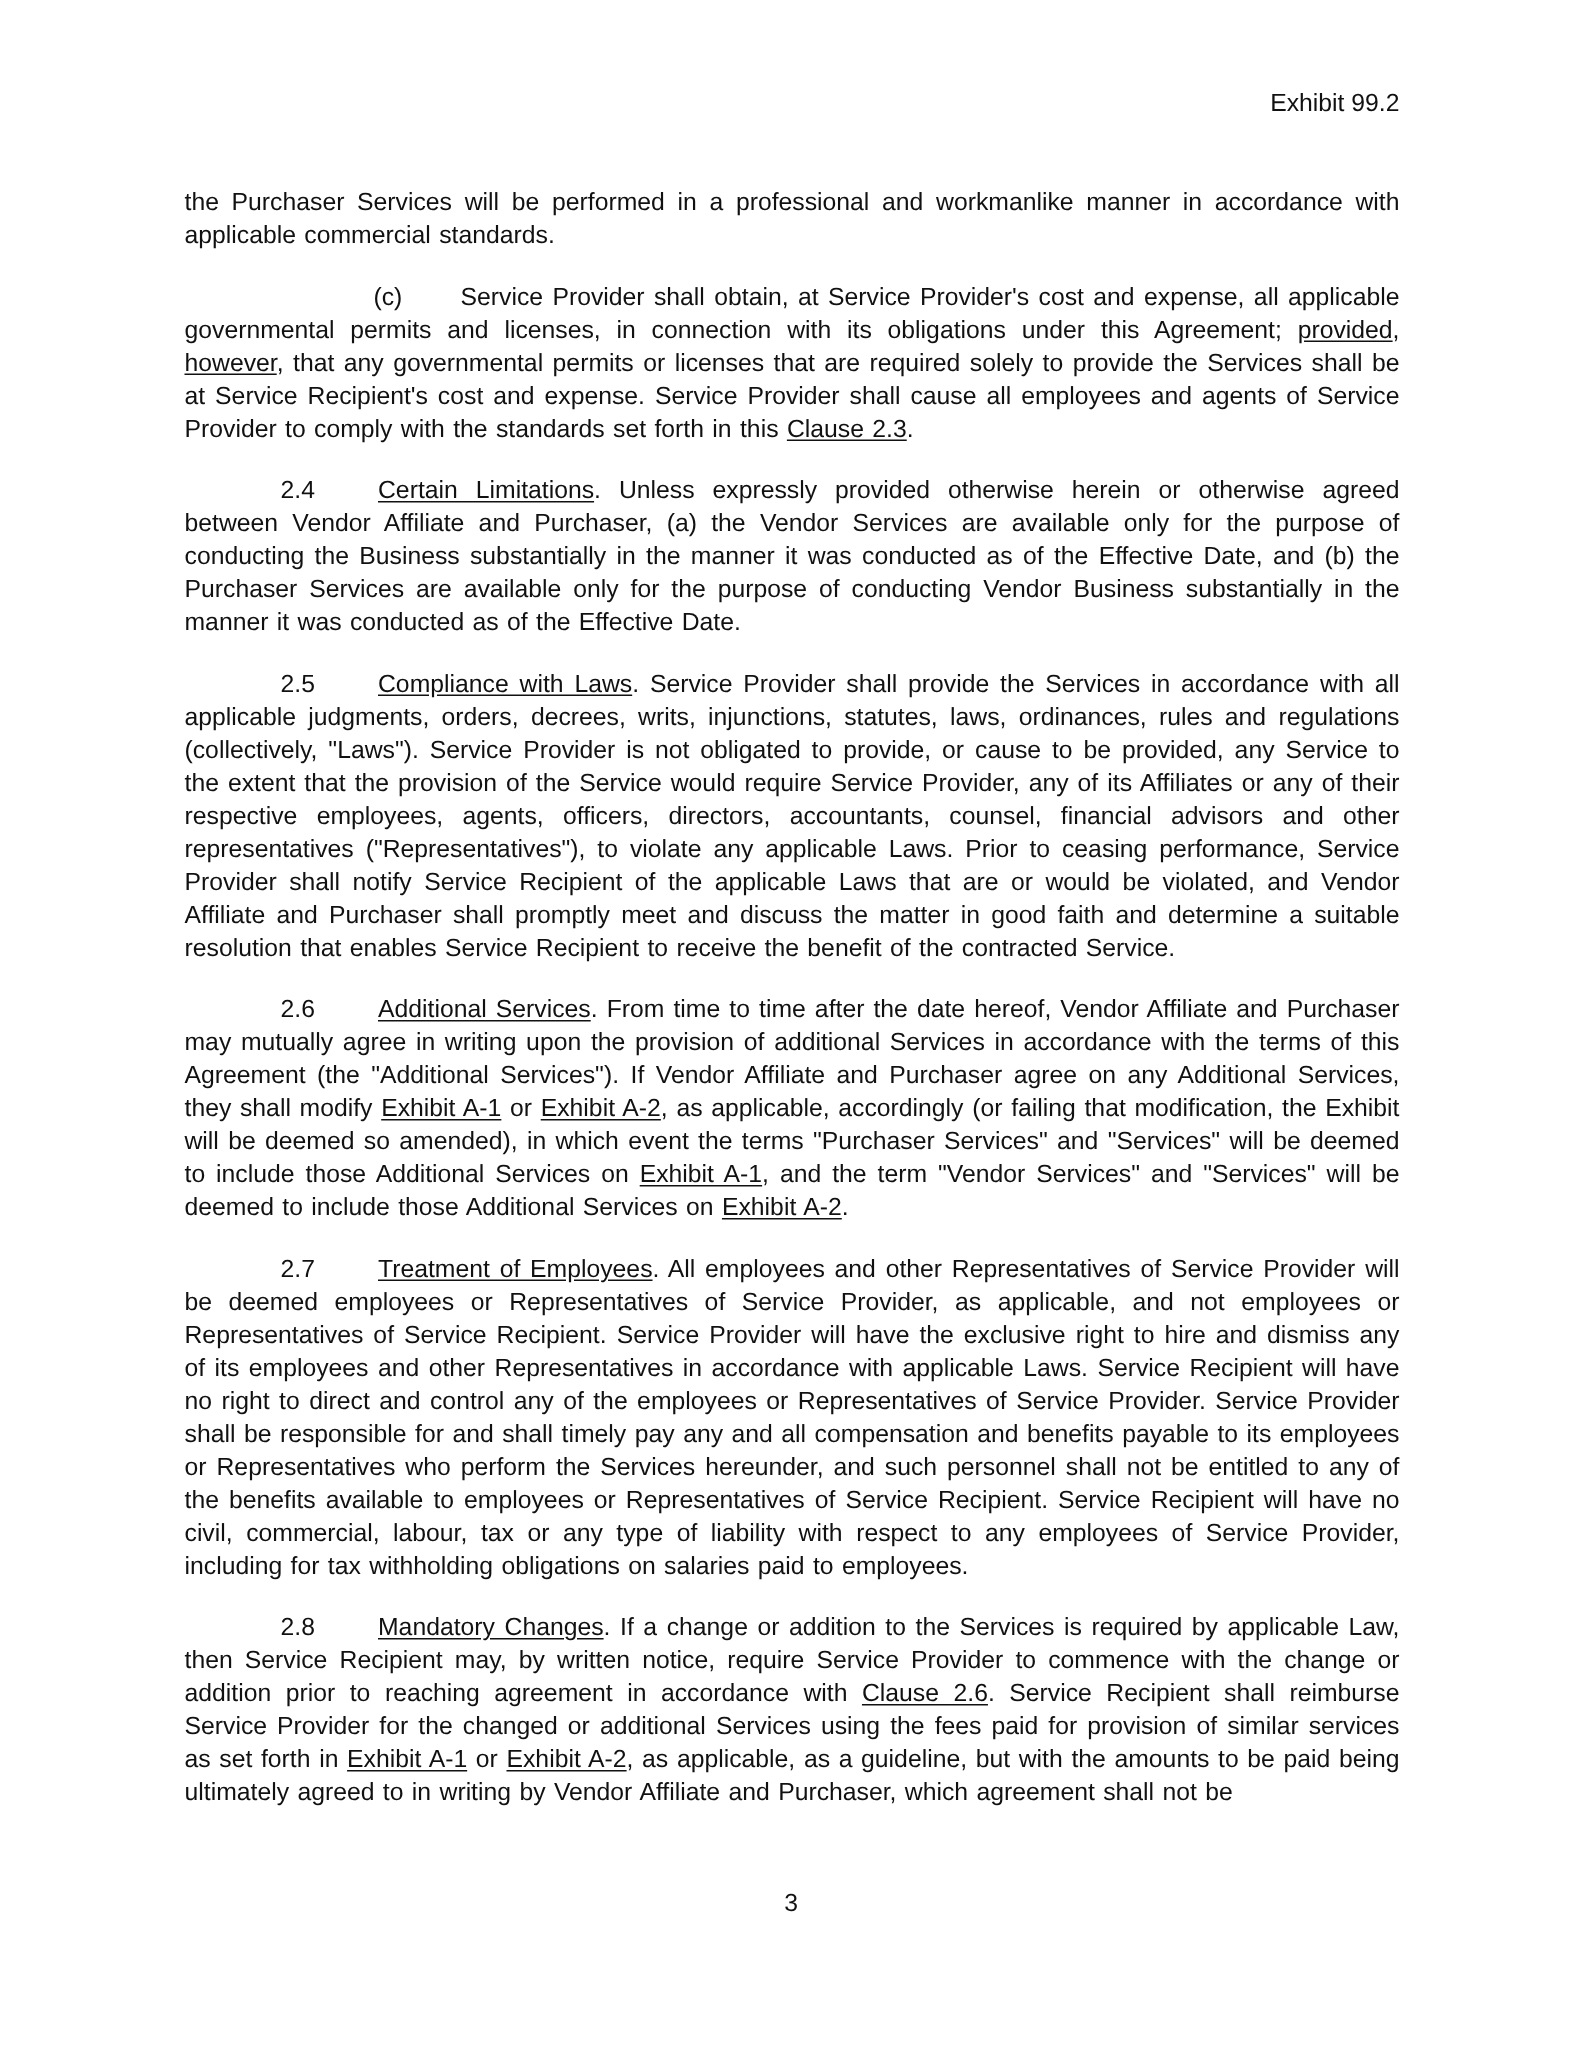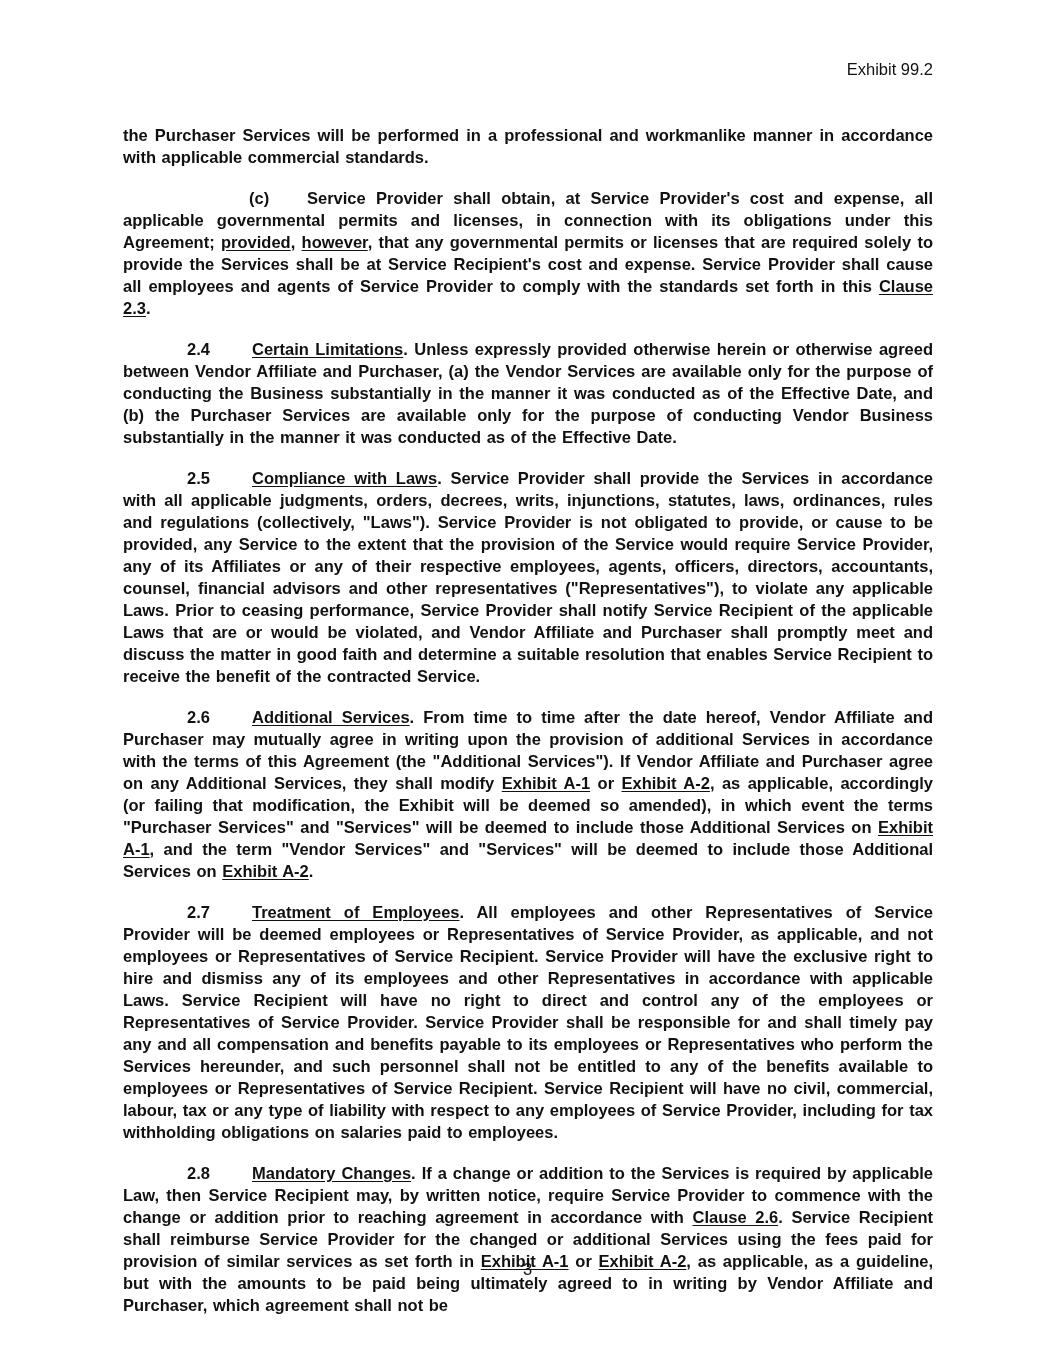--- a/index.html
+++ b/index.html
@@ -24,21 +24,20 @@
     line-height: 22px;
     margin-bottom: 44px;
   }
   .doc-body { }
   .para {
     font-size: 16.5px;
     line-height: 22px;
     text-align: justify;
     margin: 0 0 19px 0;
     word-spacing: 1px;
-    font-weight: bold;
   }
   .para-plain { text-indent: 0; }
   .para-subclause { text-indent: 126px; }
   .para-section { text-indent: 64px; }
   .num {
     display: inline-block;
     text-indent: 0;
   }
   .num-sub { min-width: 58px; }
   .num-section { min-width: 65px; }

